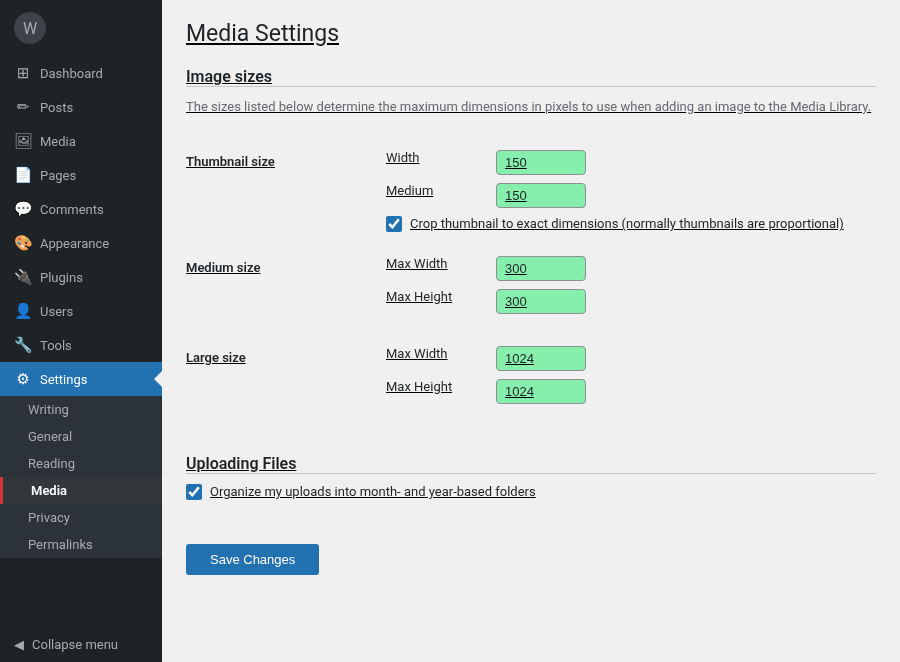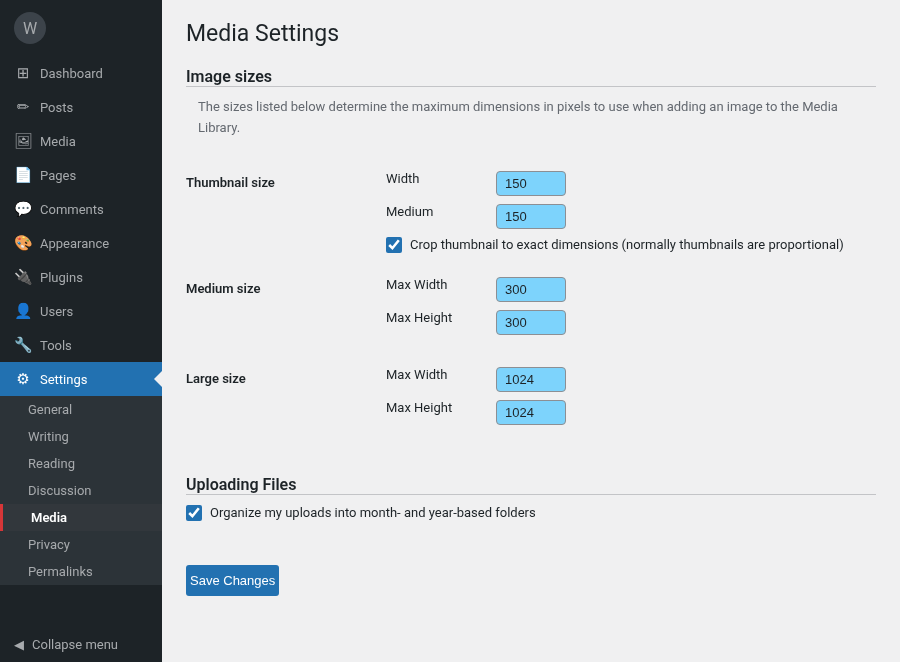--- a/index.html
+++ b/index.html
@@ -79,41 +79,41 @@
       gap: 8px;
       font-size: 13px;
     }
 
     
     #main {
       flex: 1;
       overflow-y: auto;
       padding: 20px 24px;
       background: #f0f0f1;
+      text-decoration: underline;
     }
     .page-title {
       font-size: 23px;
       font-weight: 400;
       color: #1d2327;
       margin-bottom: 20px;
     }
     .section-title {
       font-size: 16px;
       font-weight: 600;
       color: #1d2327;
       border-bottom: 1px solid #c3c4c7;
       padding-bottom: 0;
       margin-bottom: 10px;
     }
     .section-description {
       color: #646970;
       font-size: 13px;
       margin-bottom: 20px;
       line-height: 1.6;
-      margin-left: 12px;
     }
     .form-table {
       width: 100%;
       border-collapse: collapse;
     }
     .form-table tr { vertical-align: top; }
     .form-table th {
       text-align: left;
       padding: 16px 20px 16px 0;
       width: 200px;
@@ -128,26 +128,26 @@
       display: flex;
       gap: 10px;
       margin-bottom: 8px;
     }
     .field-label {
       width: 100px;
       color: #1d2327;
       font-size: 13px;
     }
     .text-input {
-      width: 70px;
+      width: 90px;
       padding: 4px 8px;
       border: 1px solid #8c8f94;
       border-radius: 4px;
       font-size: 13px;
-      background: #7dd3fc;
+      background: #86efac;
       color: #1d2327;
     }
     .checkbox-row {
       display: flex;
       align-items: center;
       gap: 8px;
       margin-top: 6px;
     }
     .checkbox-row input[type="checkbox"] {
       width: 16px;
@@ -156,21 +156,21 @@
     }
     .checkbox-label {
       font-size: 13px;
       color: #1d2327;
     }
     .uploading-section {
       margin-top: 30px;
     }
     .save-button {
       margin-top: 20px;
-      padding: 8px 4px;
+      padding: 8px 24px;
       background: #2271b1;
       color: #fff;
       border: none;
       border-radius: 3px;
       font-size: 13px;
       cursor: pointer;
       font-weight: 400;
     }
   </style>
 </head>
@@ -219,30 +219,27 @@
       <span class="nav-icon">🔧</span>
       <span>Tools</span>
     </div>
     <div class="nav-item active-parent" style="background:#2271b1; color:#fff;">
       <span class="nav-icon">⚙</span>
       <span>Settings</span>
       <div class="nav-arrow"></div>
     </div>
     <div class="sub-menu">
       <div class="nav-item">
+        <span>Writing</span>
+      </div>
+      <div class="nav-item">
         <span>General</span>
       </div>
       <div class="nav-item">
-        <span>Writing</span>
-      </div>
-      <div class="nav-item">
         <span>Reading</span>
-      </div>
-      <div class="nav-item">
-        <span>Discussion</span>
       </div>
       <div class="nav-item active-sub" style="color:#fff; font-weight:600; border-left:3px solid #d63638; background:#32373c;">
         <span>Media</span>
       </div>
       <div class="nav-item">
         <span>Privacy</span>
       </div>
       <div class="nav-item">
         <span>Permalinks</span>
       </div>

